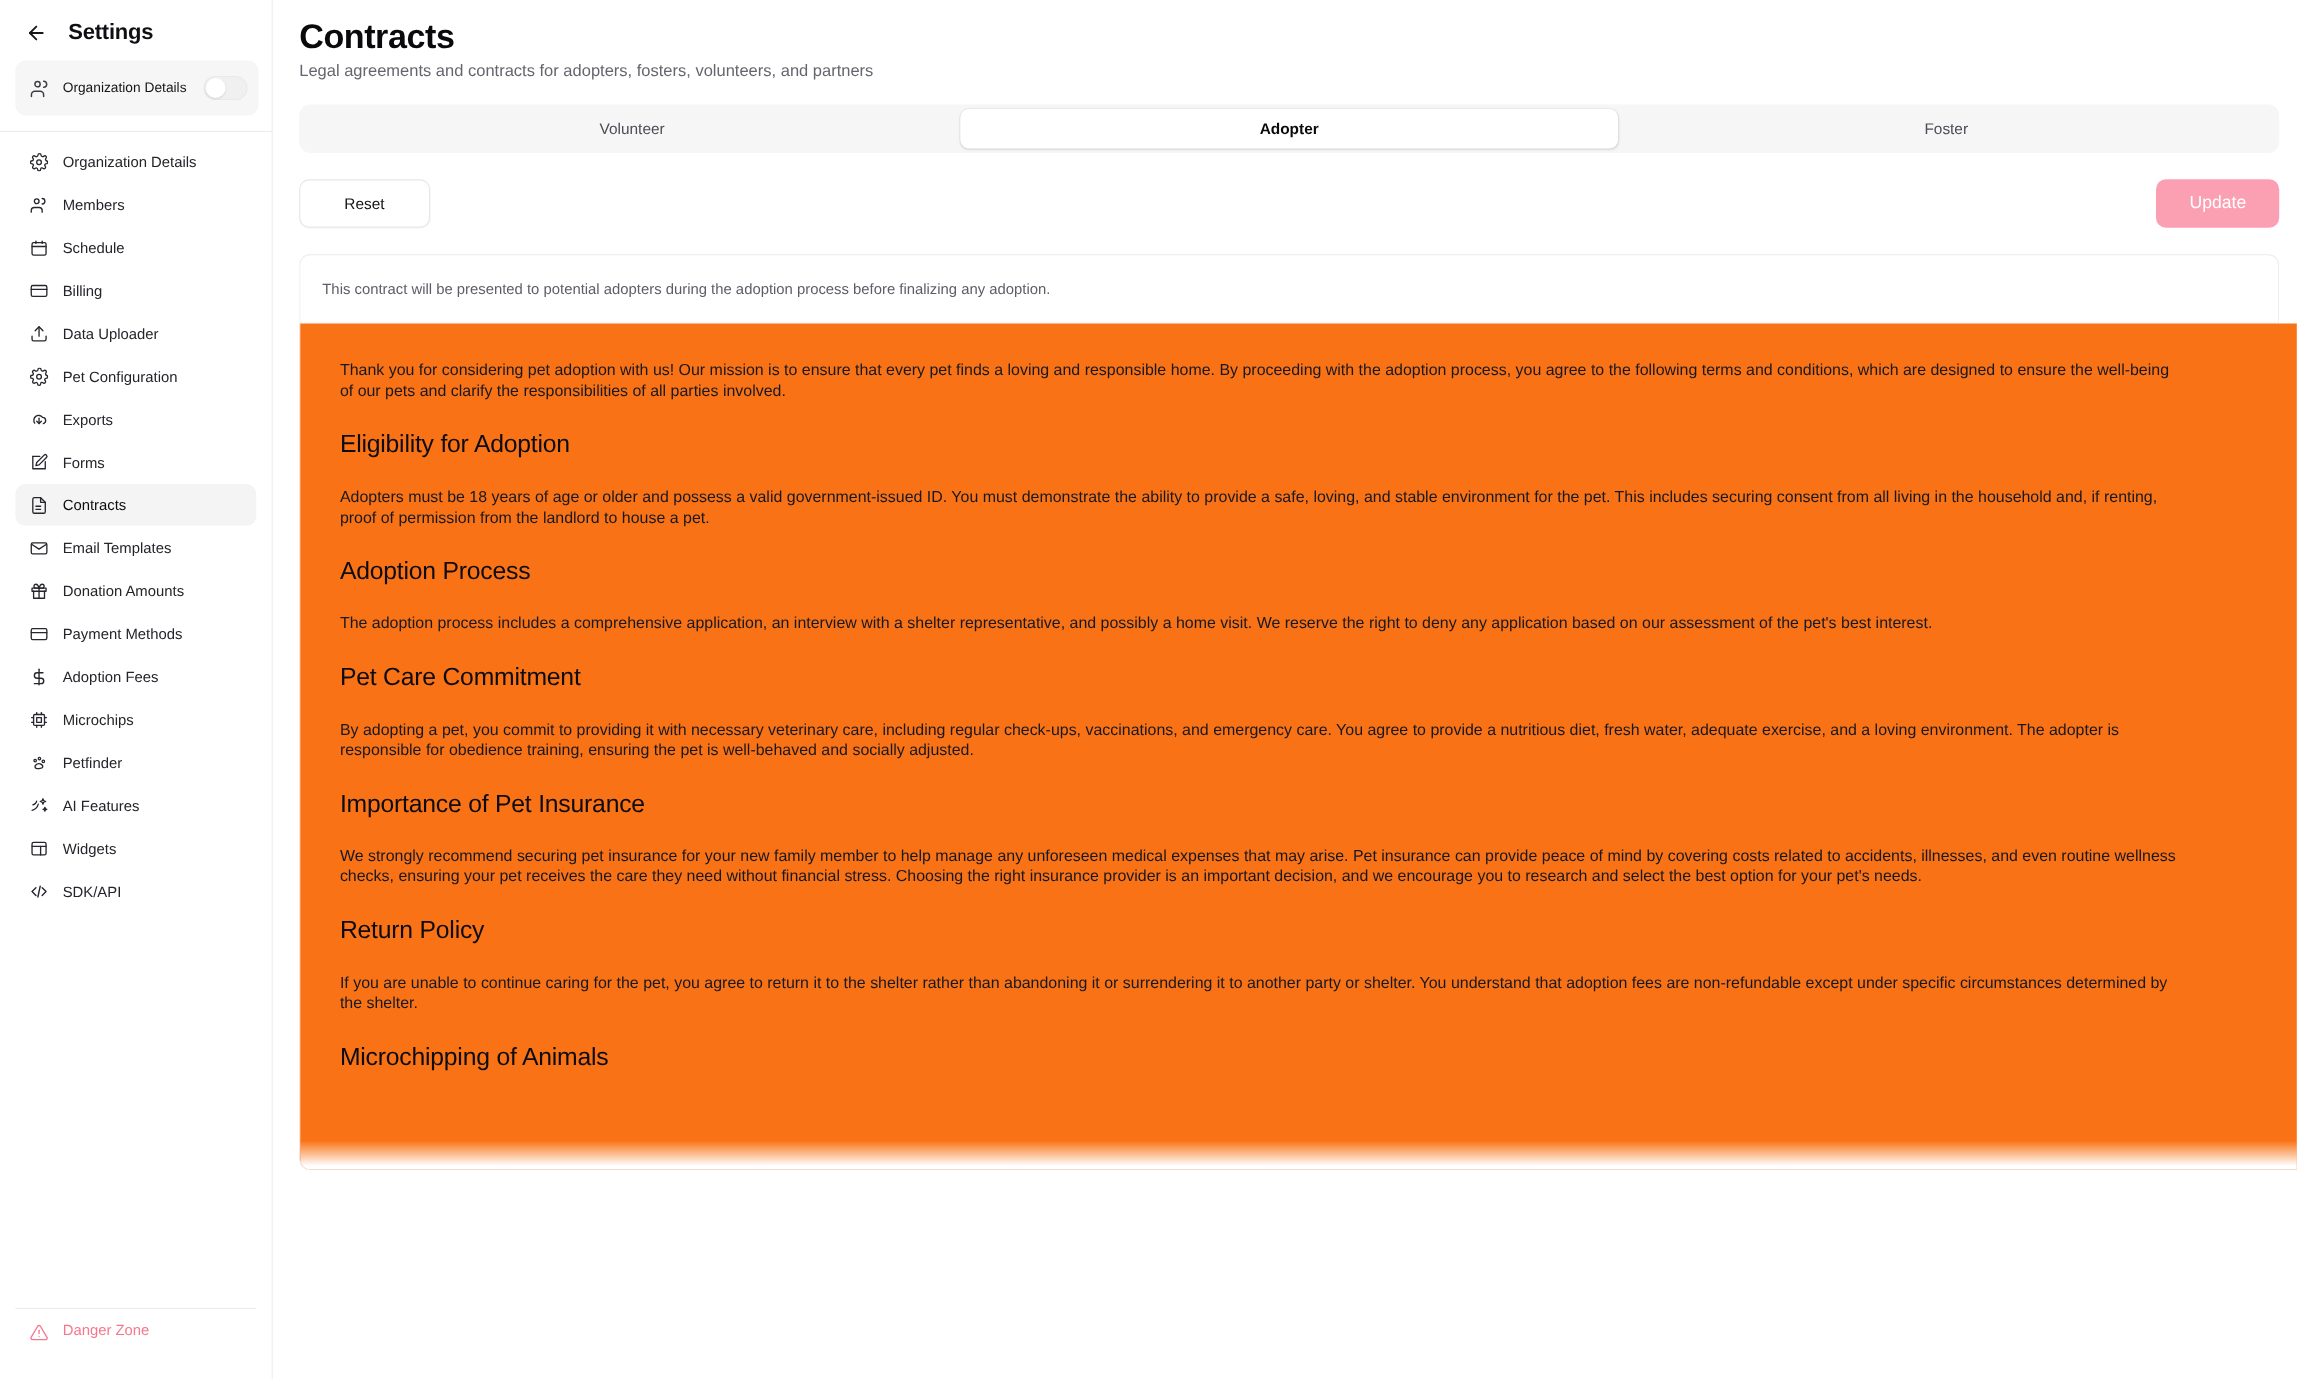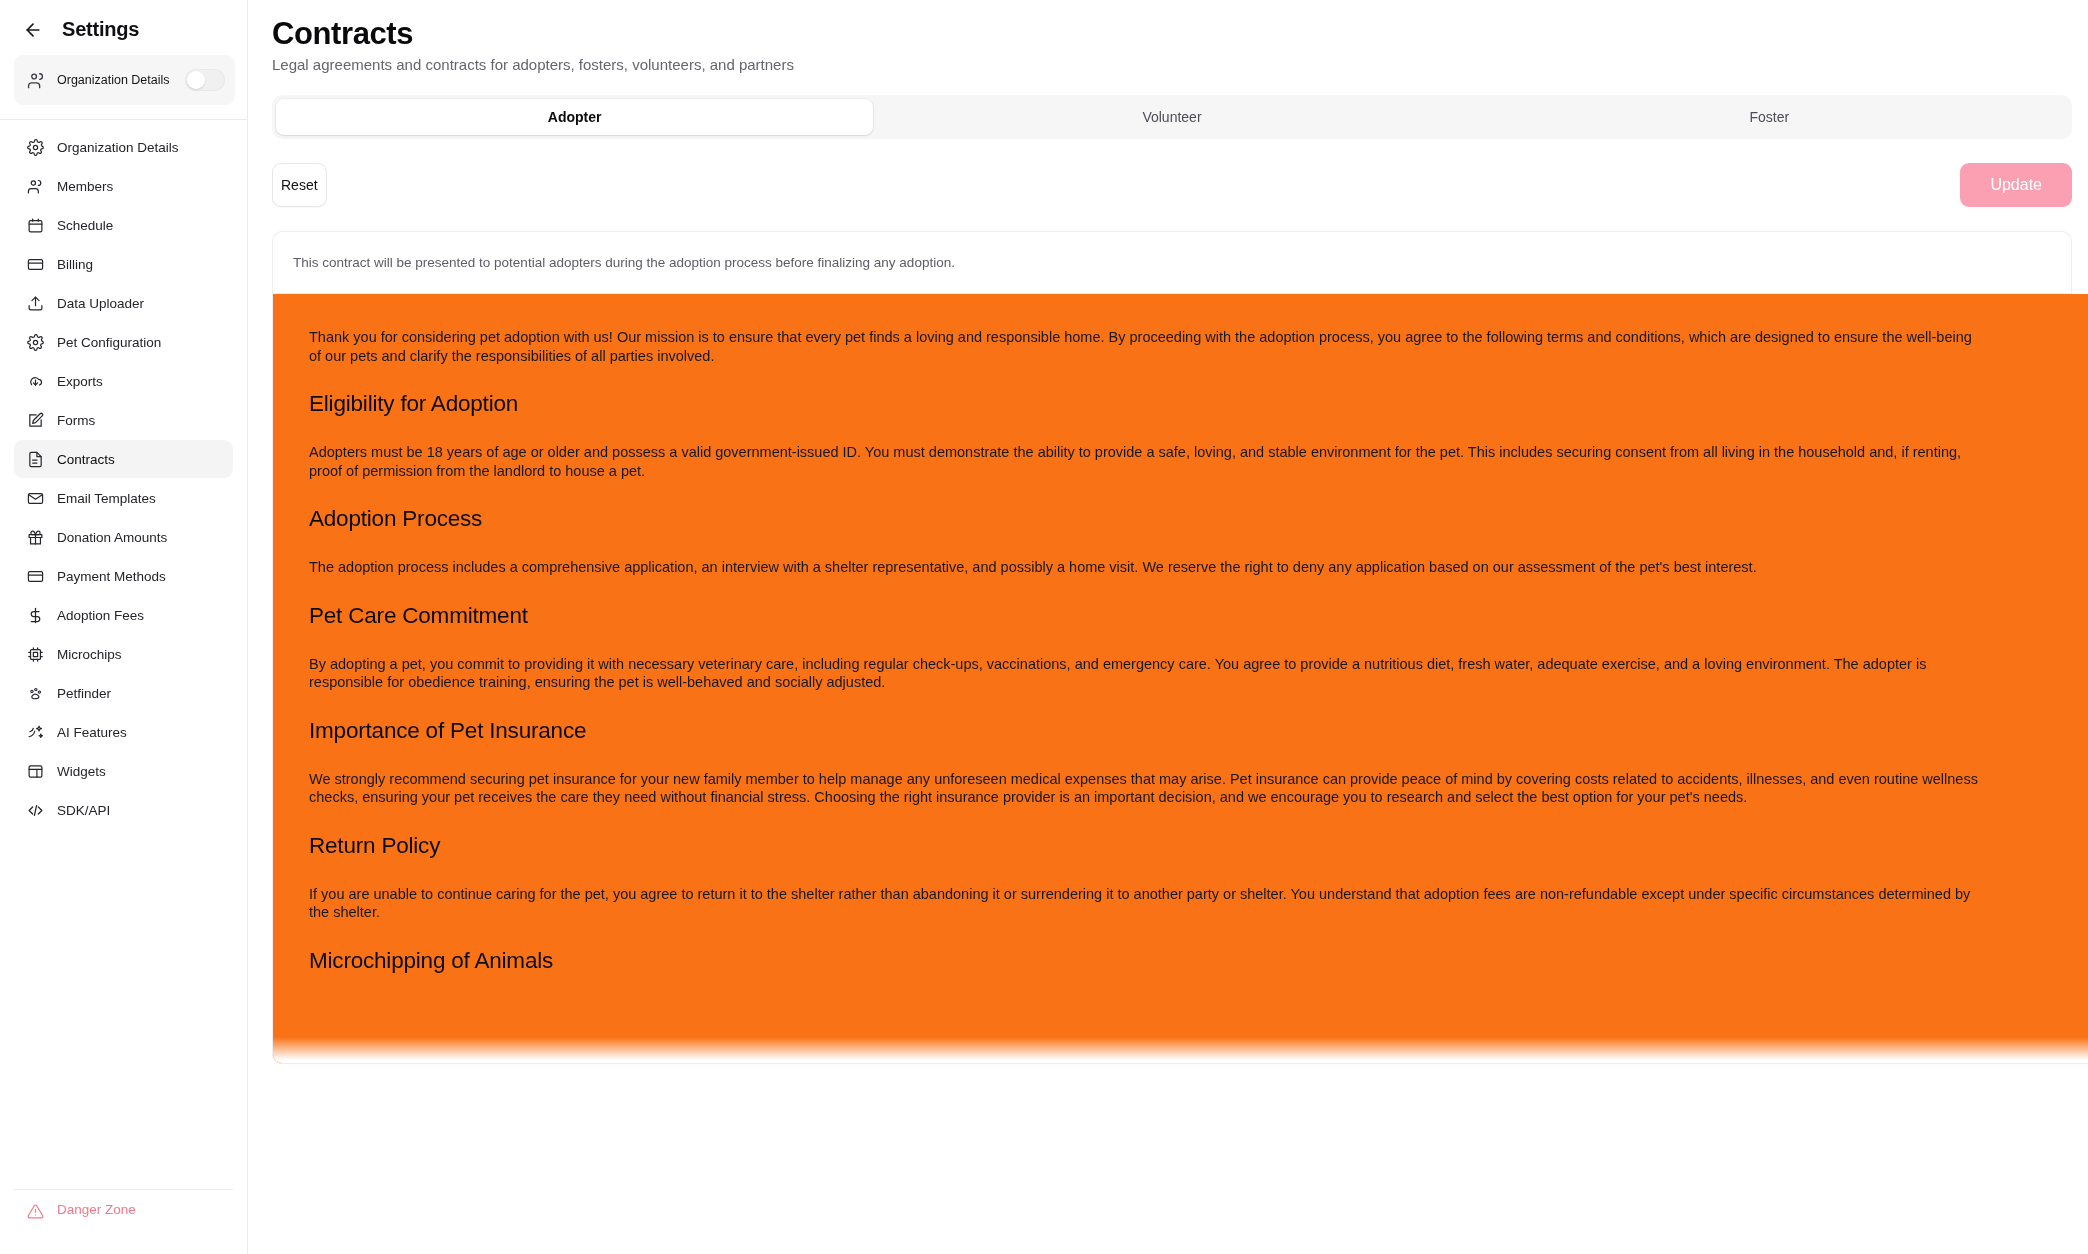--- a/index.html
+++ b/index.html
@@ -103,21 +103,21 @@
   .tab.active {
     background: #ffffff; color: #0b0b0e; font-weight: 700;
     box-shadow: 0 1px 2px rgba(16,16,20,.10), 0 0 0 1px rgba(16,16,20,.04);
   }
 
   .actions {
     margin-top: 24px; width: 1800px;
     display: flex; align-items: center; justify-content: space-between;
   }
   .btn-reset {
-    height: 44px; padding: 0 8px;
+    height: 44px; padding: 0 40px;
     background: #ffffff; border: 1px solid #e7e7ea; border-radius: 9px;
     font-size: 14px; color: #121217; cursor: pointer;
     font-family: inherit;
     box-shadow: 0 1px 1px rgba(16,16,20,.03);
   }
   .btn-update {
     height: 44px; padding: 0 30px;
     background: #fba0b2; border: none; border-radius: 9px;
     font-size: 16px; color: #ffffff; cursor: pointer;
     font-family: inherit;
@@ -418,22 +418,22 @@
     </div>
   </aside>
 
   <main class="main">
     <div class="main-inner">
 
       <h1 class="page-title">Contracts</h1>
       <div class="page-sub">Legal agreements and contracts for adopters, fosters, volunteers, and partners</div>
 
       <div class="tabs">
+        <div class="tab">Volunteer</div>
         <div class="tab active">Adopter</div>
-        <div class="tab">Volunteer</div>
         <div class="tab">Foster</div>
       </div>
 
       <div class="actions">
         <button class="btn-reset">Reset</button>
         <button class="btn-update">Update</button>
       </div>
 
       <div class="notice">This contract will be presented to potential adopters during the adoption process before finalizing any adoption.</div>
 

